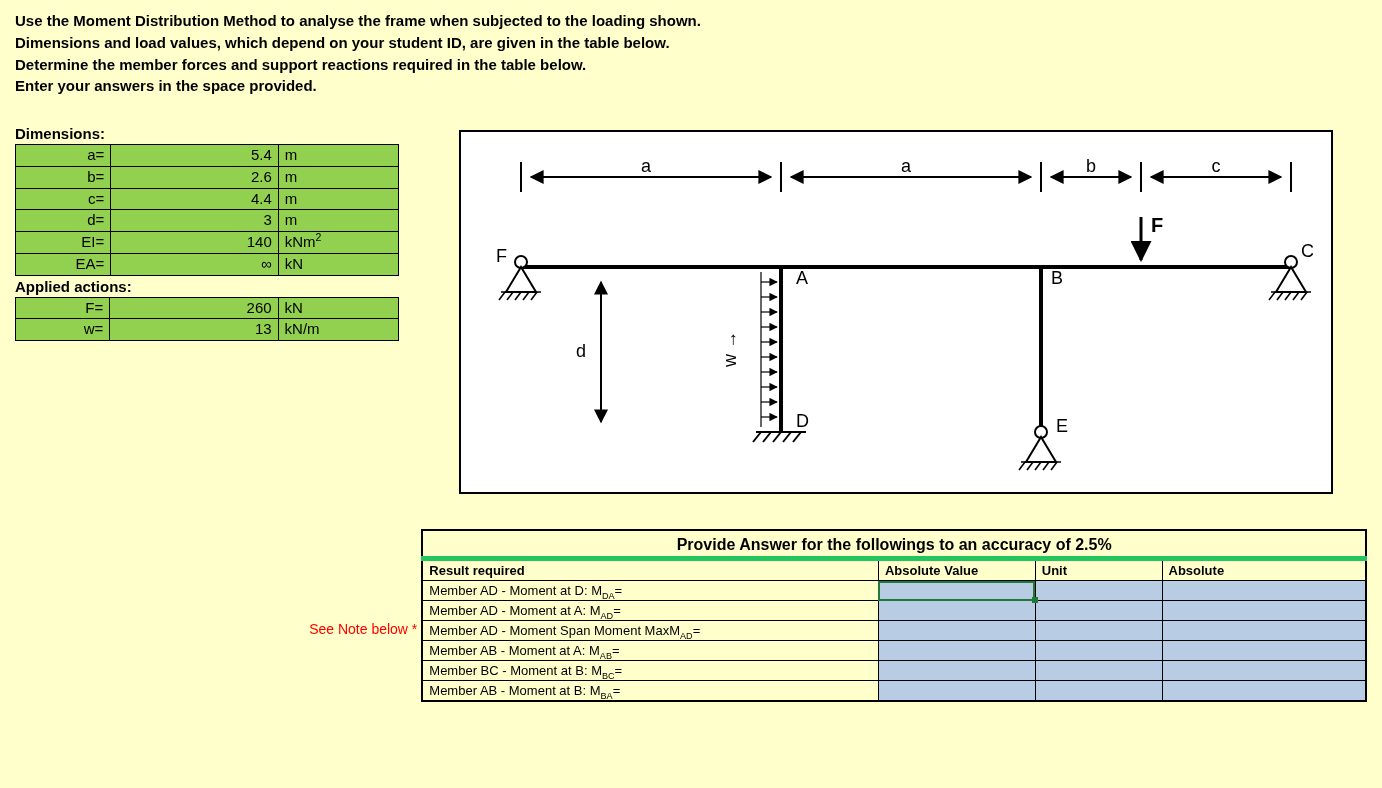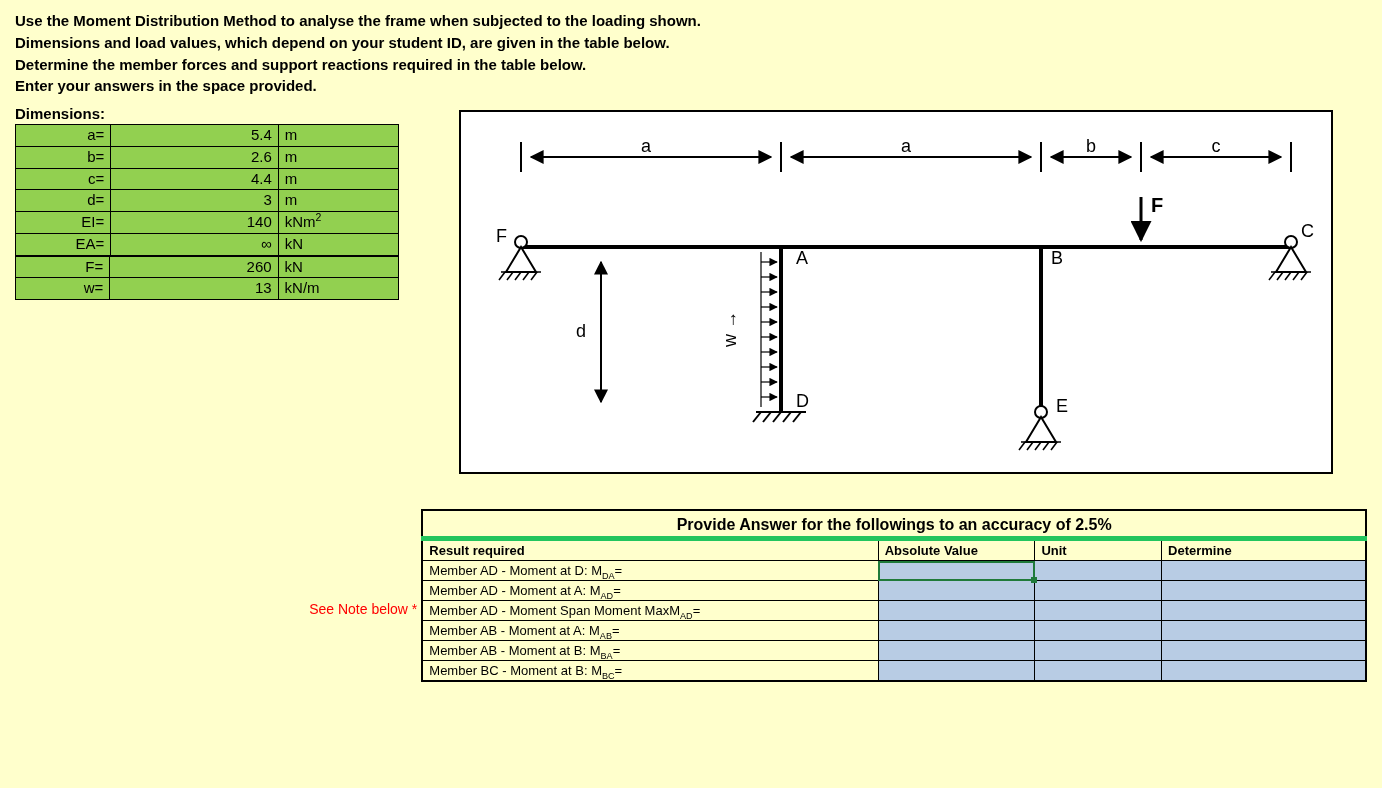--- a/index.html
+++ b/index.html
@@ -7,21 +7,21 @@
     padding: 10px 15px;
     background: #ffffcc;
     font-family: Arial, Helvetica, sans-serif;
     font-size: 15px;
     color: #000;
     width: 1352px;
   }
   .intro {
     font-weight: bold;
     line-height: 1.45;
-    margin-bottom: 8px;
+    margin-bottom: 28px;
   }
   .section-title {
     font-weight: bold;
     margin-bottom: 2px;
   }
   .top-area {
     display: flex;
     align-items: flex-start;
     gap: 60px;
   }
@@ -157,20 +157,21 @@
             <td class="unit">kNm<sup>2</sup></td>
           </tr>
       <tr>
             <td class="lab">EA=</td>
             <td class="val">∞</td>
             <td class="unit">kN</td>
           </tr>
     </tbody>
       </table>
 
+    <div class="section-title" style="margin-top:2px">Applied actions:</div>
     <table class="act-table">
       <tbody>
           <tr>
             <td class="lab">F=</td>
             <td class="val">260</td>
             <td class="unit">kN</td>
           </tr>
       <tr>
             <td class="lab">w=</td>
             <td class="val">13</td>
@@ -294,21 +295,21 @@
   <div class="note-col">See Note below *</div>
   <table class="answer-table">
     <tbody>
         <tr class="title-row">
           <td colspan="4">Provide Answer for the followings to an accuracy of 2.5%</td>
         </tr>
     <tr class="hdr">
       <td class="rr">Result required</td>
       <td>Absolute Value</td>
       <td>Unit</td>
-      <td>Determine</td>
+      <td>Absolute</td>
     </tr>
     <tr>
       <td class="rr"><span>Member AD - Moment at D:   M</span><sub>DA</sub><span>=</span></td>
       <td class="input-cell active"></td>
       <td class="unit-cell"></td>
       <td class="dir-cell"></td>
     </tr>
     <tr>
       <td class="rr"><span>Member AD - Moment at A: M</span><sub>AD</sub><span>=</span></td>
       <td class="input-cell"></td>
@@ -321,26 +322,26 @@
       <td class="unit-cell"></td>
       <td class="dir-cell"></td>
     </tr>
     <tr>
       <td class="rr"><span>Member AB - Moment at A:   M</span><sub>AB</sub><span>=</span></td>
       <td class="input-cell"></td>
       <td class="unit-cell"></td>
       <td class="dir-cell"></td>
     </tr>
     <tr>
+      <td class="rr"><span>Member BC - Moment at B:   M</span><sub>BC</sub><span>=</span></td>
+      <td class="input-cell"></td>
+      <td class="unit-cell"></td>
+      <td class="dir-cell"></td>
+    </tr>
+    <tr>
       <td class="rr"><span>Member AB - Moment at B:   M</span><sub>BA</sub><span>=</span></td>
-      <td class="input-cell"></td>
-      <td class="unit-cell"></td>
-      <td class="dir-cell"></td>
-    </tr>
-    <tr>
-      <td class="rr"><span>Member BC - Moment at B:   M</span><sub>BC</sub><span>=</span></td>
       <td class="input-cell"></td>
       <td class="unit-cell"></td>
       <td class="dir-cell"></td>
     </tr>
   </tbody>
     </table>
 </div>
 
 </body></html>

